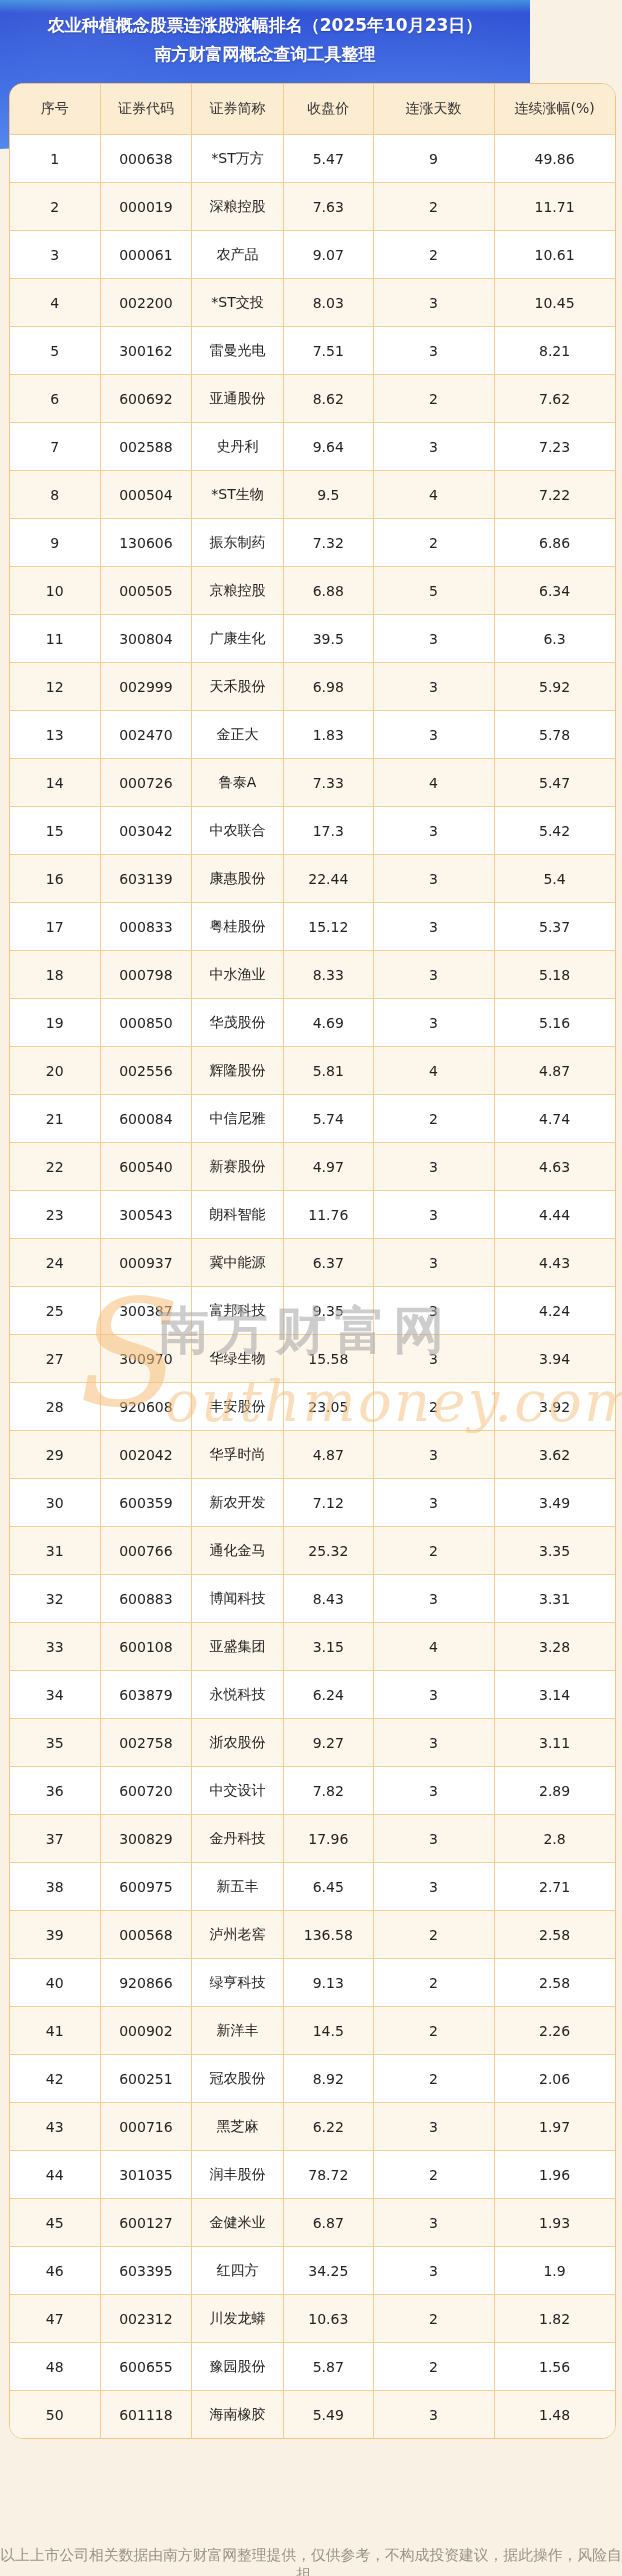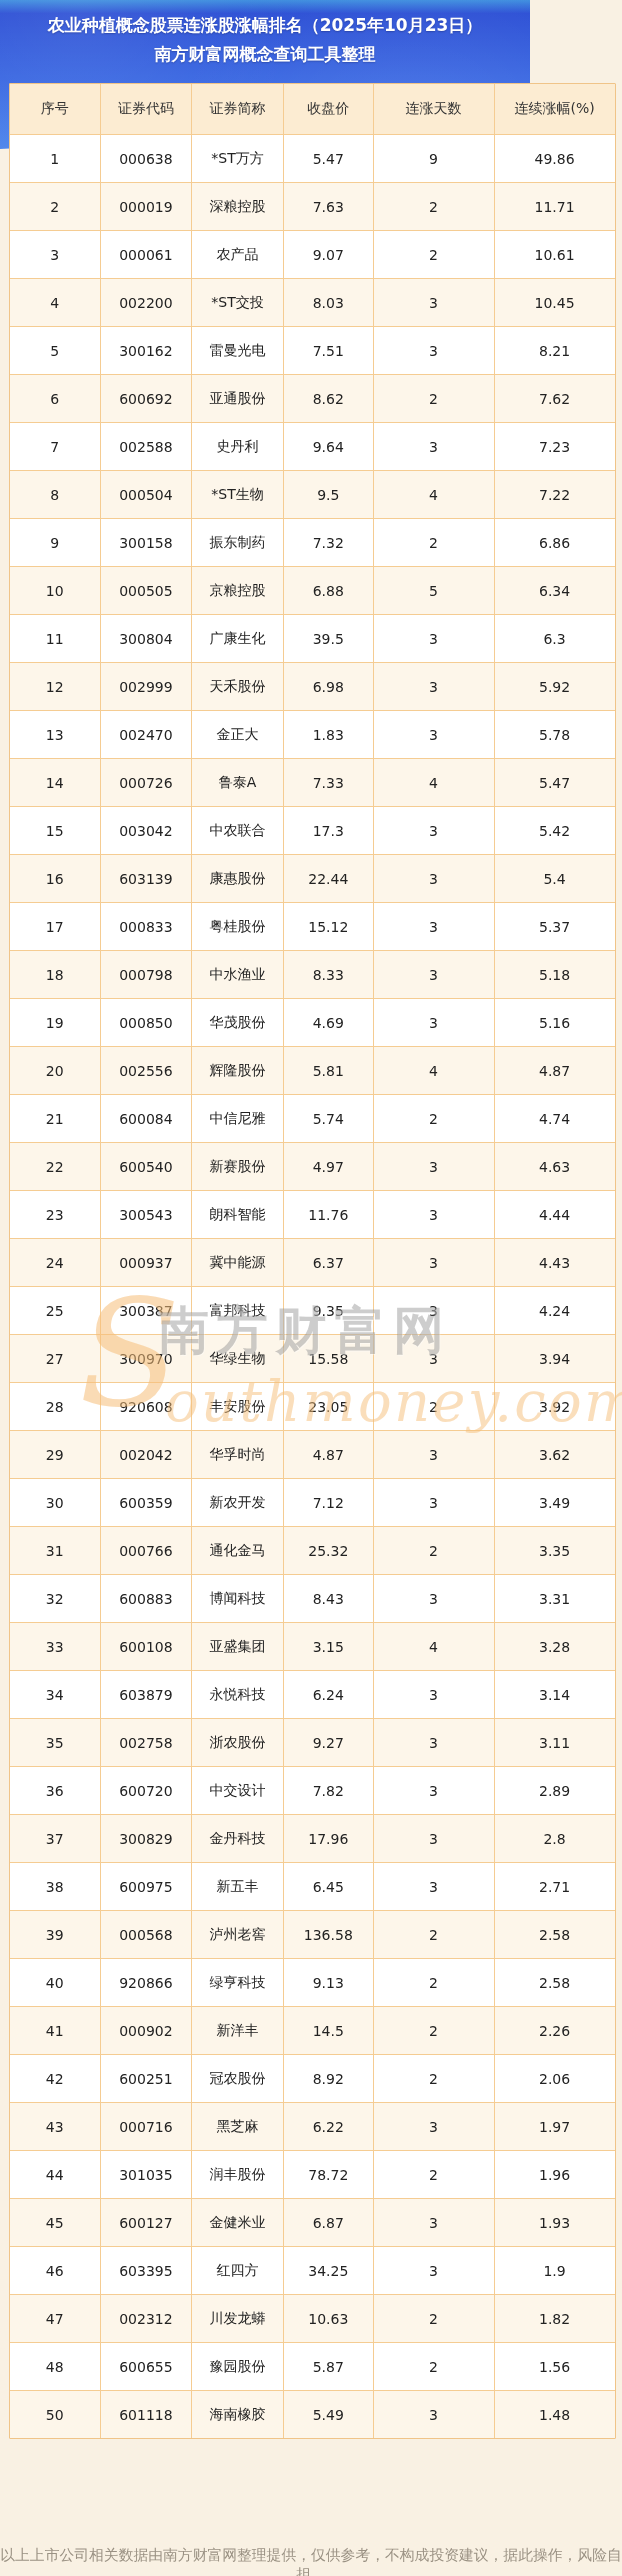--- a/index.html
+++ b/index.html
@@ -27,21 +27,21 @@
     color: #ffffff; font-size: 17px; font-weight: bold;
     line-height: 29px;
     text-shadow: 0 0.8px 1.6px rgba(0,0,40,0.25);
   }
 
   
   .table-wrap {
     position: absolute; top: 83px; left: 8.6px;
     width: 605px;
     border: 0.8px solid #f0c488;
-    border-radius: 1px;
+    border-radius: 14px;
     overflow: hidden;
     background: #ffffff;
   }
   table.stock-table {
     width: 100%;
     border-collapse: separate;
     border-spacing: 0;
   }
   .stock-table th, .stock-table td {
     text-align: center;
@@ -193,21 +193,21 @@
         <tr>
           <td>8</td>
           <td>000504</td>
           <td>*ST生物</td>
           <td>9.5</td>
           <td>4</td>
           <td>7.22</td>
         </tr>
         <tr>
           <td>9</td>
-          <td>300158</td>
+          <td>130606</td>
           <td>振东制药</td>
           <td>7.32</td>
           <td>2</td>
           <td>6.86</td>
         </tr>
         <tr>
           <td>10</td>
           <td>000505</td>
           <td>京粮控股</td>
           <td>6.88</td>

